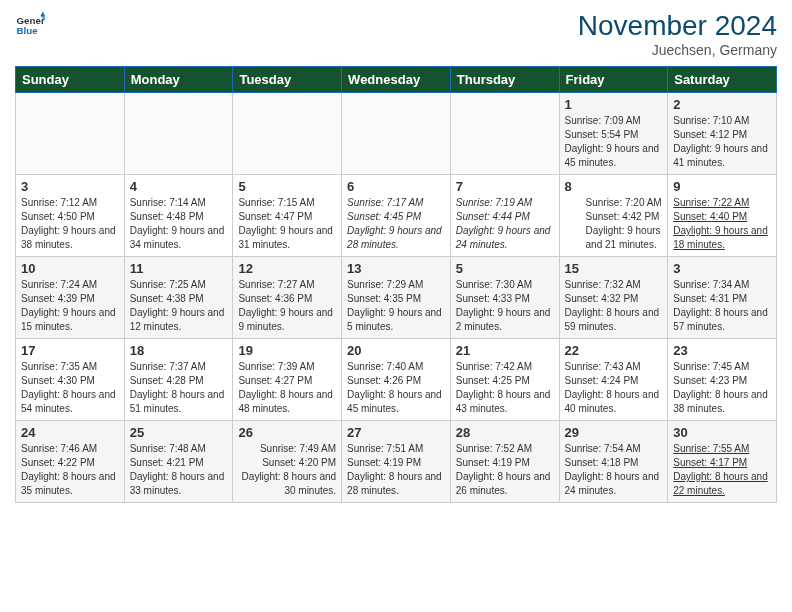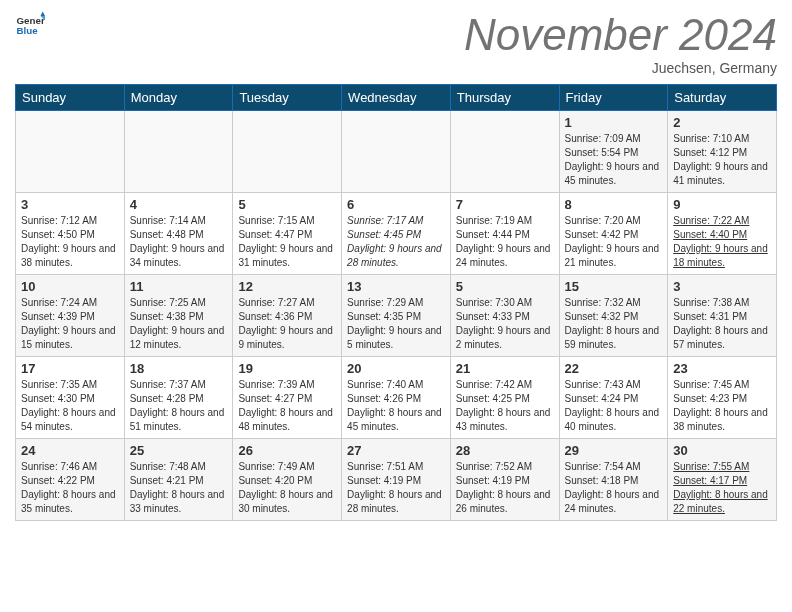--- a/index.html
+++ b/index.html
@@ -2,24 +2,24 @@
 <html><head>
   <meta charset="utf-8">
   <style>
     * { box-sizing: border-box; margin: 0; padding: 0; }
     body { font-family: Arial, sans-serif; background: #fff; width: 792px; height: 612px; overflow: hidden; }
     .container { width: 792px; padding: 10px 15px; }
     .header { display: flex; justify-content: space-between; align-items: flex-start; margin-bottom: 8px; }
     .logo { display: flex; align-items: center; }
     .logo-icon { width: 30px; height: 30px; margin-right: 4px; }
     .title-block { text-align: right; }
-    .month-title { font-size: 44px; color: #737373; font-weight: normal; font-style: italic; }
+    .month-title { font-size: 28px; color: #0c4a6e; font-weight: normal; }
     .location { font-size: 14px; color: #555; }
     table { width: 100%; border-collapse: collapse; }
-    thead tr th { background: #0c4a6e; color: #fff; text-align: left; padding: 5px 6px; font-size: 13px; font-weight: normal; border: 1px solid #1a6bb5; }
+    thead tr th { background: #14532d; color: #fff; text-align: left; padding: 5px 6px; font-size: 13px; font-weight: bold; border: 1px solid #1a6bb5; }
     tbody tr { vertical-align: top; }
     tbody tr td { border: 1px solid #ccc; padding: 4px 5px; min-height: 80px; width: 14.28%; background: #fff; }
     tbody tr:nth-child(odd) td { background: #f5f5f5; }
     tbody tr:nth-child(even) td { background: #fff; }
     .day-num { font-weight: bold; font-size: 13px; color: #333; display: block; margin-bottom: 2px; }
     .day-info { font-size: 10px; color: #333; line-height: 1.4; }
     .empty { background: #f9f9f9 !important; }
   </style>
 </head>
 <body>
@@ -92,27 +92,27 @@
 Daylight: 9 hours and 31 minutes.</div>
           </td>
           <td>
             <span class="day-num">6</span>
             <div class="day-info" style="white-space: pre-line; font-style: italic;">Sunrise: 7:17 AM
 Sunset: 4:45 PM
 Daylight: 9 hours and 28 minutes.</div>
           </td>
           <td>
             <span class="day-num">7</span>
-            <div class="day-info" style="white-space: pre-line;">Sunrise: 7:19 AM
+            <div class="day-info" style="white-space: pre-line; font-style: italic;">Sunrise: 7:19 AM
 Sunset: 4:44 PM
 Daylight: 9 hours and 24 minutes.</div>
           </td>
           <td>
             <span class="day-num">8</span>
-            <div class="day-info" style="white-space: pre-line;">Sunrise: 7:20 AM
+            <div class="day-info" style="white-space: pre-line; margin-left: 21px;">Sunrise: 7:20 AM
 Sunset: 4:42 PM
 Daylight: 9 hours and 21 minutes.</div>
           </td>
           <td>
             <span class="day-num">9</span>
             <div class="day-info" style="white-space: pre-line; text-decoration: underline;">Sunrise: 7:22 AM
 Sunset: 4:40 PM
 Daylight: 9 hours and 18 minutes.</div>
           </td>
         </tr>
@@ -148,21 +148,21 @@
 Daylight: 9 hours and 2 minutes.</div>
           </td>
           <td>
             <span class="day-num">15</span>
             <div class="day-info" style="white-space: pre-line;">Sunrise: 7:32 AM
 Sunset: 4:32 PM
 Daylight: 8 hours and 59 minutes.</div>
           </td>
           <td>
             <span class="day-num">3</span>
-            <div class="day-info" style="white-space: pre-line;">Sunrise: 7:38 AM
+            <div class="day-info" style="white-space: pre-line;">Sunrise: 7:34 AM
 Sunset: 4:31 PM
 Daylight: 8 hours and 57 minutes.</div>
           </td>
         </tr>
         <tr>
           <td>
             <span class="day-num">17</span>
             <div class="day-info" style="white-space: pre-line;">Sunrise: 7:35 AM
 Sunset: 4:30 PM
 Daylight: 8 hours and 54 minutes.</div>
@@ -212,21 +212,21 @@
 Daylight: 8 hours and 35 minutes.</div>
           </td>
           <td>
             <span class="day-num">25</span>
             <div class="day-info" style="white-space: pre-line;">Sunrise: 7:48 AM
 Sunset: 4:21 PM
 Daylight: 8 hours and 33 minutes.</div>
           </td>
           <td>
             <span class="day-num">26</span>
-            <div class="day-info" style="white-space: pre-line;">Sunrise: 7:49 AM
+            <div class="day-info" style="white-space: pre-line; text-align: right;">Sunrise: 7:49 AM
 Sunset: 4:20 PM
 Daylight: 8 hours and 30 minutes.</div>
           </td>
           <td>
             <span class="day-num">27</span>
             <div class="day-info" style="white-space: pre-line;">Sunrise: 7:51 AM
 Sunset: 4:19 PM
 Daylight: 8 hours and 28 minutes.</div>
           </td>
           <td>

